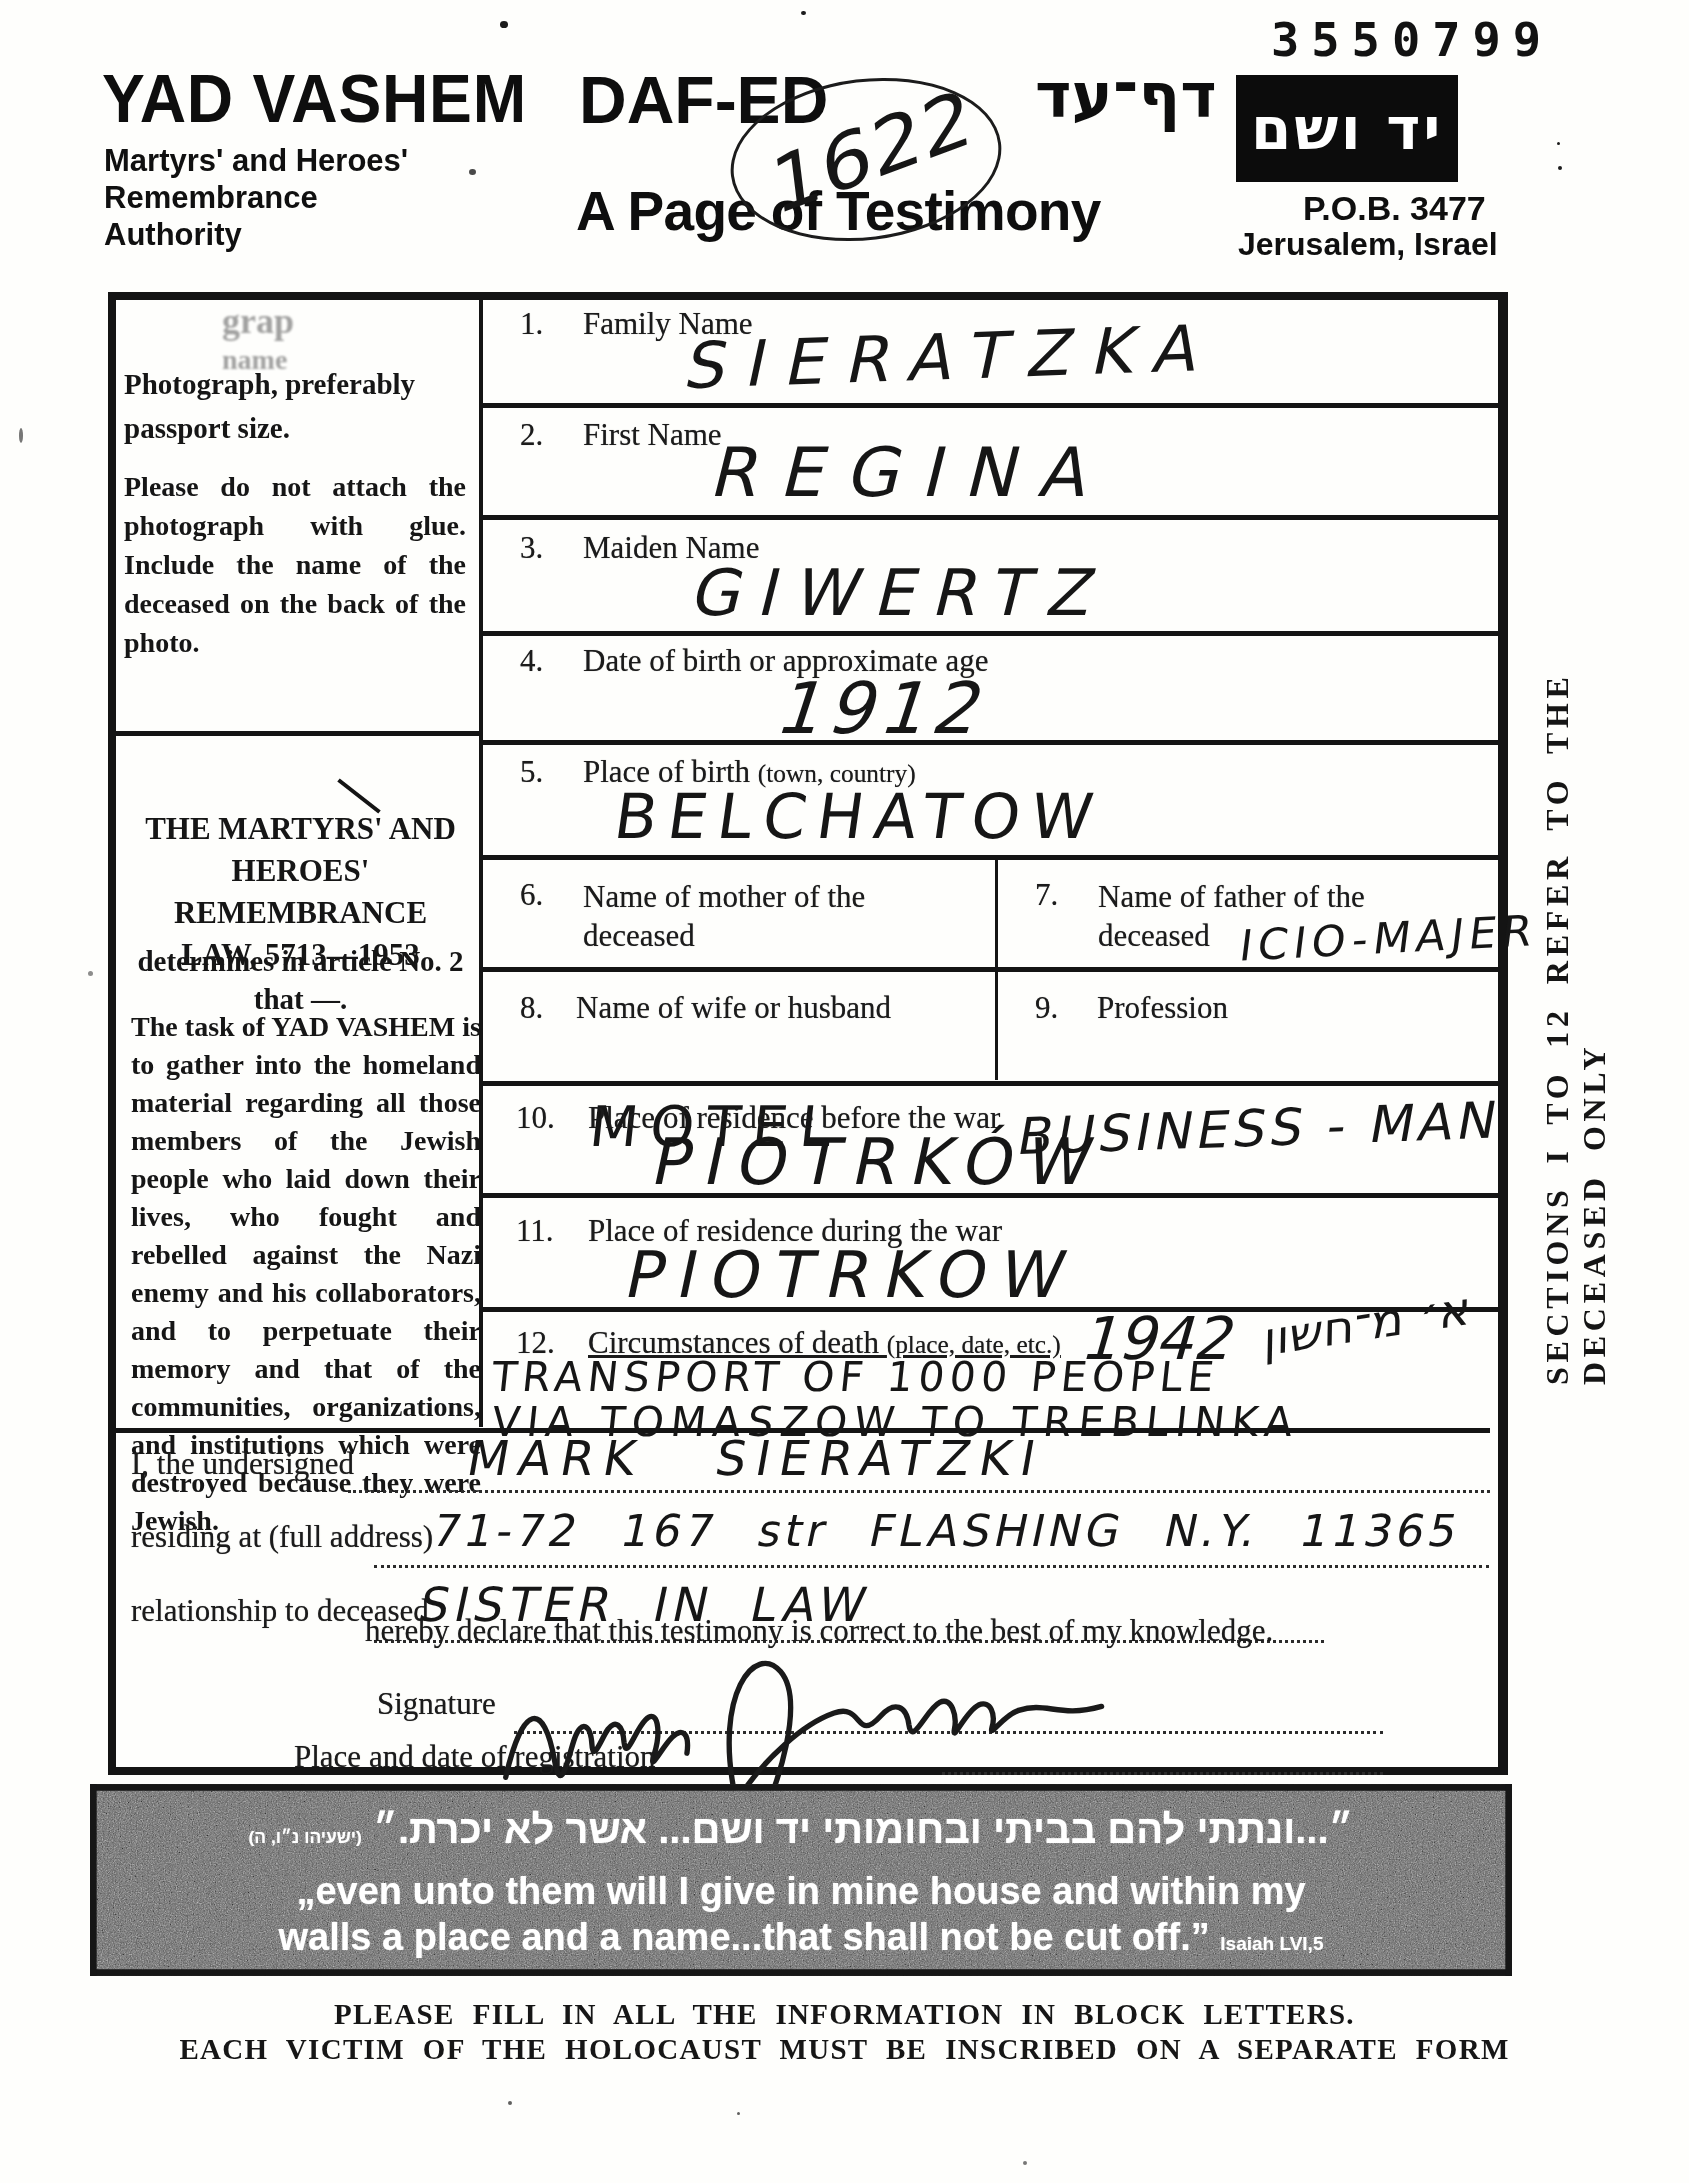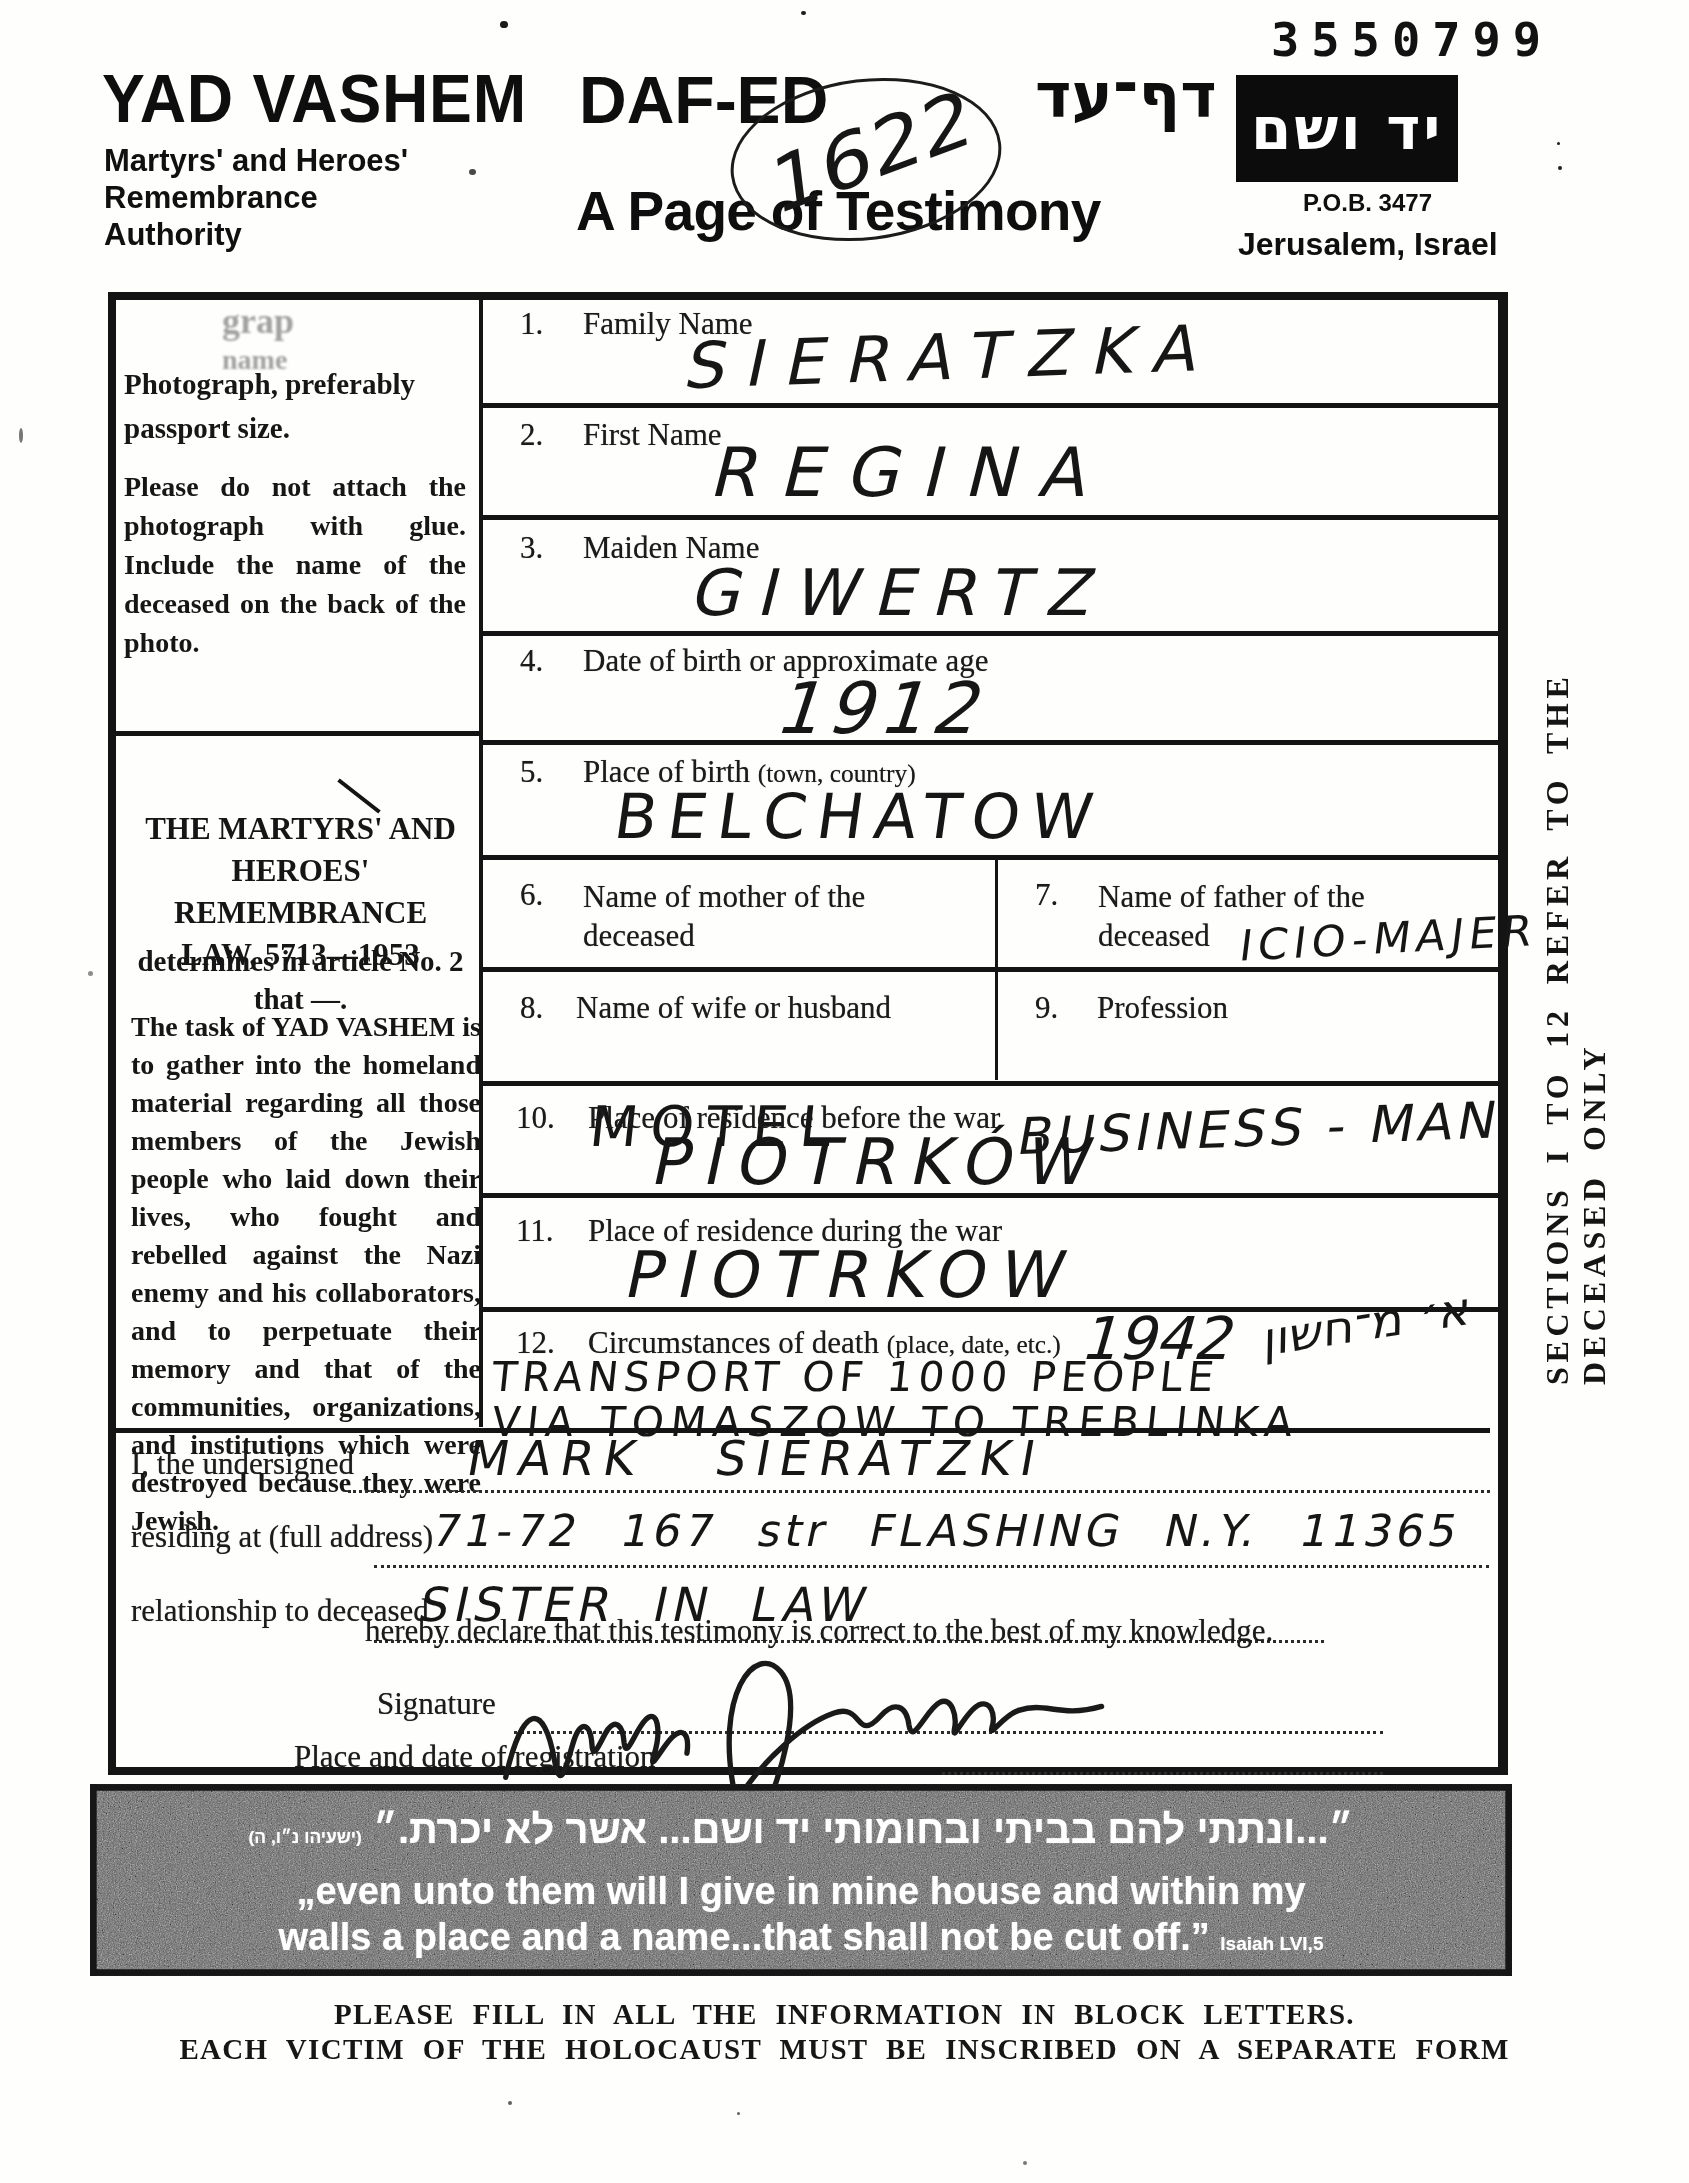--- a/index.html
+++ b/index.html
@@ -57,21 +57,21 @@
   <div class="abs dafed-he" style="left:1035px;top:59px;">דף־עד</div>
   <div class="abs pagetitle" style="left:576px;top:179px;">A Page of Testimony</div>
 
   <div class="abs circle1622" style="left:730px;top:79px;width:266px;height:155px;">
     <span class="hand n1622 abs" style="left:39px;top:25.4px;">1622</span>
   </div>
 
   <div class="abs logobox" style="left:1236px;top:75px;width:222px;height:107px;">
     <span class="logotext">יד ושם</span>
   </div>
-  <div class="abs hdrsans" style="left:1303px;top:189px;font-size:24px;">P.O.B. 3477</div>
+  <div class="abs hdrsans" style="left:1303px;top:189px;font-size:34px;">P.O.B. 3477</div>
   <div class="abs hdrsans" style="left:1238px;top:226px;font-size:32px;">Jerusalem, Israel</div>
 
   <div class="abs sidenote" style="left:1539px;top:496px;height:889px;">SECTIONS I TO 12 REFER TO THE DECEASED ONLY</div>
 
   <div class="abs outline" style="left:108px;top:292px;width:1382px;height:1467px;"></div>
   <div class="abs bar" style="left:479px;top:292px;width:4px;height:1135px;"></div>
   <div class="abs bar" style="left:108px;top:731px;width:374px;height:5.3px;"></div>
   <div class="abs bar" style="left:483px;top:403px;width:1016px;height:4.7px;"></div>
   <div class="abs bar" style="left:483px;top:515px;width:1016px;height:4.7px;"></div>
   <div class="abs bar" style="left:483px;top:631px;width:1016px;height:4.7px;"></div>
@@ -137,21 +137,21 @@
 
   <span class="abs lbl" style="left:516px;top:1100px;">10.</span>
   <span class="abs lbl" style="left:588px;top:1100px;">Place of residence before the war</span>
   <span class="abs hand" style="left:654px;top:1125px;font-size:64px;letter-spacing:13.4px;transform:skewX(-12deg);">PIOTRKÓW</span>
 
   <span class="abs lbl" style="left:516px;top:1213px;">11.</span>
   <span class="abs lbl" style="left:588px;top:1213px;">Place of residence during the war</span>
   <span class="abs hand" style="left:627px;top:1238px;font-size:64px;letter-spacing:13.4px;transform:skewX(-12deg);">PIOTRKOW</span>
 
   <span class="abs lbl" style="left:516px;top:1325px;">12.</span>
-  <span class="abs lbl" style="left:588px;top:1325px;"><span>Circumstances of death</span> <span class="paren">(place, date, etc.)</span></span>
+  <span class="abs lbl" style="left:588px;top:1325px;text-decoration:underline;"><span>Circumstances of death</span> <span class="paren">(place, date, etc.)</span></span>
   <span class="abs hand" style="left:1085px;top:1304px;font-size:59px;transform:skewX(-16deg);">1942</span>
   <span class="abs hand" dir="rtl" style="left:1265px;top:1296px;font-size:47px;transform:skewX(-10deg) rotate(-9deg);">א׳ מ־חשון</span>
   <span class="abs hand" style="left:492px;top:1353px;font-size:41px;letter-spacing:5.3px;transform:skewX(-6deg);">TRANSPORT OF 1000 PEOPLE</span>
   <span class="abs hand" style="left:492px;top:1398px;font-size:41px;letter-spacing:6.7px;transform:skewX(-6deg);">VIA TOMASZOW TO TREBLINKA</span>
 
   <span class="abs lbl" style="left:131px;top:1446px;">I, the undersigned</span>
   <span class="abs hand" style="left:468px;top:1430px;font-size:48px;letter-spacing:9.4px;word-spacing:47px;transform:skewX(-10deg);">MARK SIERATZKI</span>
   <div class="abs dotted" style="left:348px;top:1490px;width:1142px;"></div>
 
   <span class="abs lbl" style="left:131px;top:1519px;">residing at (full address)</span>

